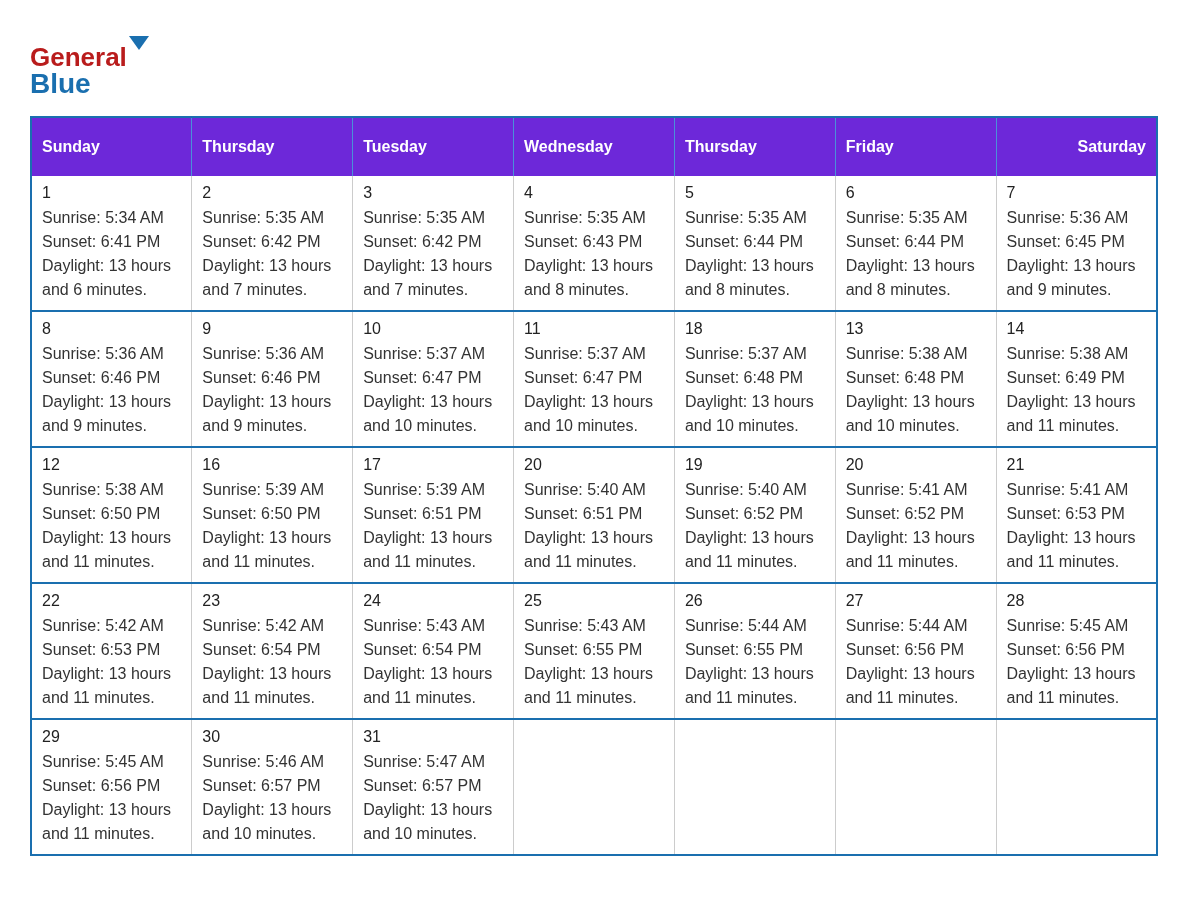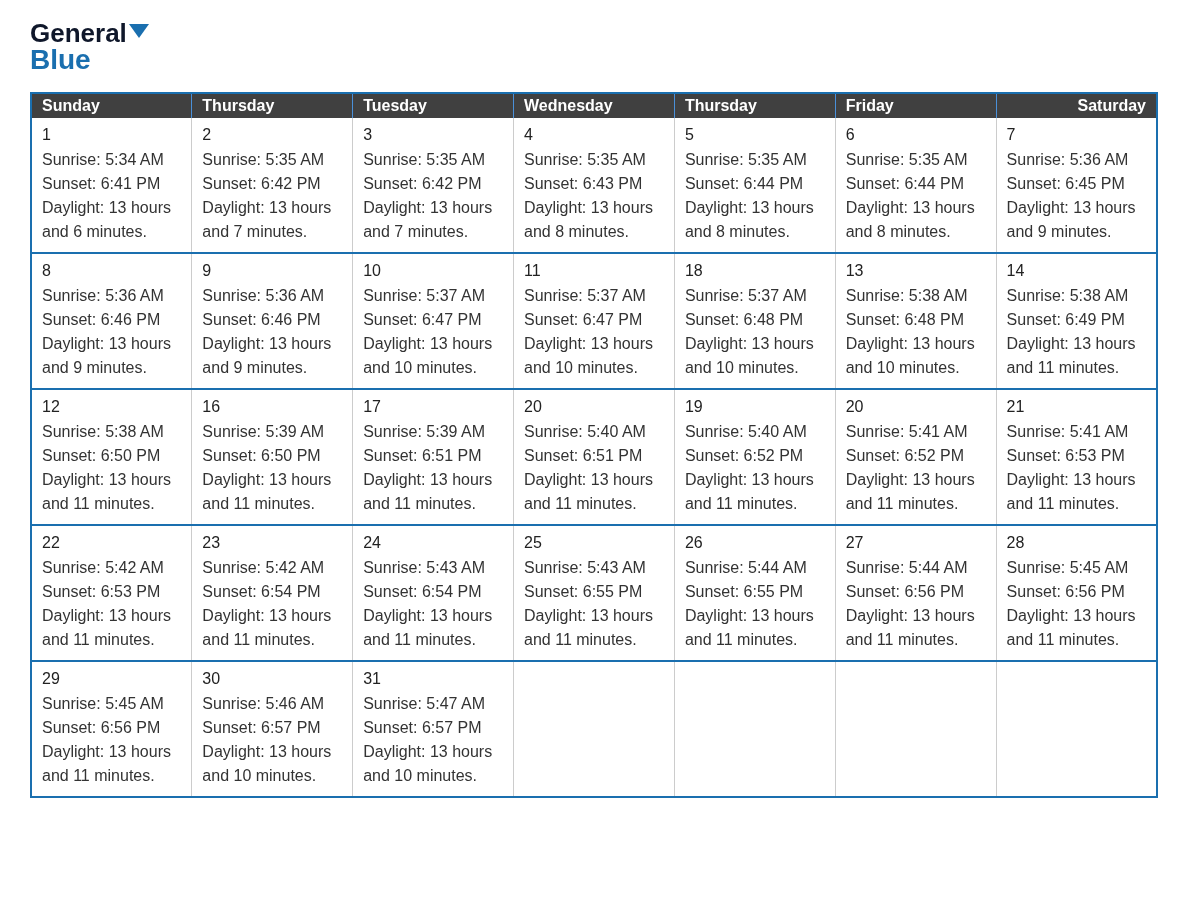--- a/index.html
+++ b/index.html
@@ -17,22 +17,23 @@
       margin-bottom: 18px;
     }
     .logo {
       display: flex;
       flex-direction: column;
       align-items: flex-start;
     }
     .logo-general {
       font-size: 26px;
       font-weight: bold;
-      color: #0f172a;
+      color: #b91c1c;
       line-height: 1;
+      margin-top: 24px;
     }
     .logo-blue {
       font-size: 28px;
       font-weight: bold;
       color: #1a6faf;
       line-height: 1;
     }
     .logo-triangle {
       display: inline-block;
       width: 0;
@@ -58,25 +59,25 @@
       font-size: 20px;
       color: #555;
       margin-top: 4px;
     }
     .calendar {
       width: 100%;
       border-collapse: collapse;
       border: 2px solid #1a6faf;
     }
     .calendar thead tr th {
-      background-color: #404040;
+      background-color: #6d28d9;
       color: #fff;
       font-size: 16px;
       font-weight: bold;
-      padding: 3px 10px;
+      padding: 20px 10px;
       text-align: left;
       border-right: 1px solid #4a90d9;
     }
     .calendar thead tr th:last-child {
       border-right: none;
       text-align: right;
     }
     .calendar tbody tr td {
       vertical-align: top;
       padding: 8px 10px;

